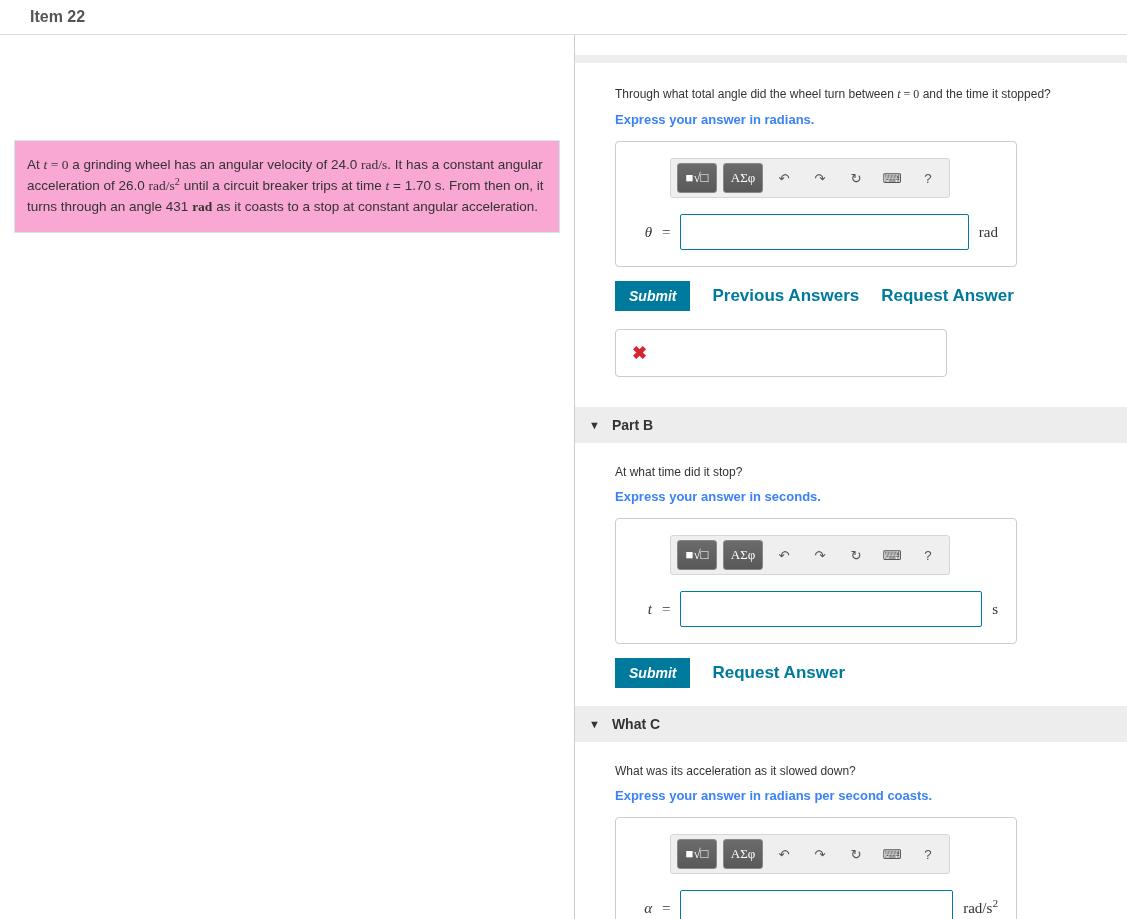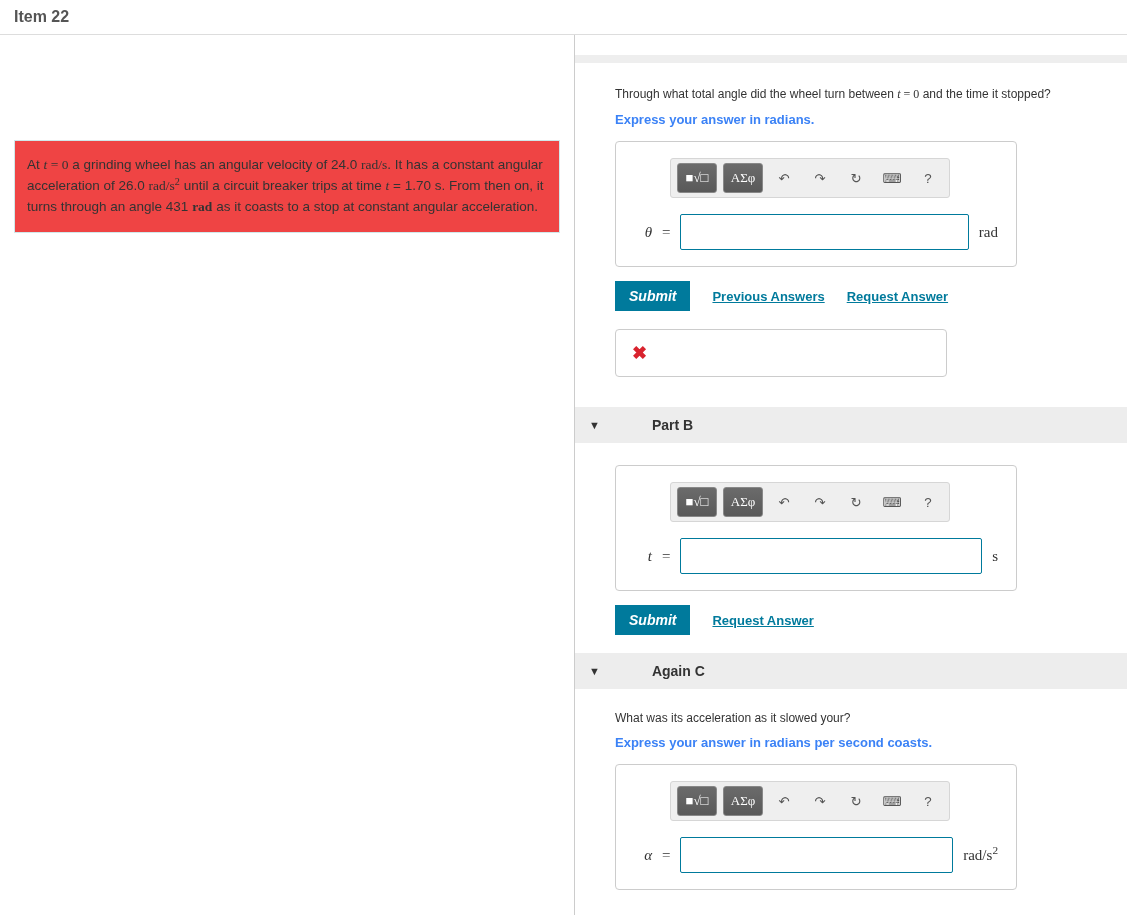--- a/index.html
+++ b/index.html
@@ -1,48 +1,48 @@
 <!DOCTYPE html>
 <html><head>
 <meta charset="utf-8">
 <style>
   * { box-sizing: border-box; margin: 0; padding: 0; }
   body { font-family: "Helvetica Neue", Arial, sans-serif; font-size: 14px; color: #333; background: #fff; }
-  .page-header { padding: 8px 14px; border-bottom: 1px solid #ddd; }
+  .page-header { padding: 8px 30px; border-bottom: 1px solid #ddd; }
   .page-header h2 { font-size: 16px; font-weight: bold; color: #555; }
   .layout { display: flex; }
   .left-pane { width: 574px; padding: 20px 14px; }
   .divider { width: 1px; background: #ccc; min-height: 880px; }
   .right-pane { flex: 1; padding: 20px 0 0 0; }
-  .problem-box { background: #ef4444; border: 1px solid #d0e8ea; padding: 14px 12px; color: #333; line-height: 1.55; font-size: 13.5px; margin-top: 85px;}
+  .problem-box { background: #f9a8d4; border: 1px solid #d0e8ea; padding: 14px 12px; color: #333; line-height: 1.55; font-size: 13.5px; margin-top: 85px;}
   .mathvar { font-family: Georgia, "Times New Roman", serif; font-style: italic; }
   .mathrm  { font-family: Georgia, "Times New Roman", serif; }
   .eq { font-family: Georgia, "Times New Roman", serif; }
   .scrub { height: 8px; background: #eee; margin: 0 0 24px 0; }
   .part-content { padding: 0 0 0 40px; }
   .question { font-size: 12px; color:#333; margin-bottom:10px; }
   .instr { font-size: 13px; font-weight: bold; color:#3b82f6; margin-bottom: 14px; }
   .answer-box { border: 1px solid #ccc; border-radius: 4px; padding: 16px 18px; max-width: 402px; margin-bottom: 14px; }
   .toolbar { display: inline-flex; align-items: center; background: #efefef; border: 1px solid #d6d6d6; border-radius: 3px; padding: 4px 6px; gap: 6px; margin-left: 36px; }
   .tool-btn { width: 40px; height: 30px; display:flex; align-items:center; justify-content:center; border:1px solid #888; border-radius:3px; cursor:pointer; background: linear-gradient(#6b6b6b,#595959); color:#fff; font-size: 13px; font-family: Georgia, serif; }
   .tool-flat { width: 30px; height: 30px; display:flex; align-items:center; justify-content:center; cursor:pointer; color:#555; background: transparent; border:none; }
   .input-row { display:flex; align-items:center; gap: 10px; margin-top: 16px; }
   .var-label { font-family: Georgia, serif; font-style: italic; font-size: 15px; min-width: 18px; text-align:right; }
   .equals { font-family: Georgia, serif; font-size: 15px; }
   .answer-input { width: 302px; height: 36px; border: 1px solid #007a9c; border-radius: 2px; padding: 4px 8px; font-size: 14px; outline:none;}
   .unit-label { font-family: Georgia, serif; font-size: 15px; }
   .action-row { display:flex; align-items:center; gap: 22px; margin-bottom: 18px; }
   .submit-btn { background:#007a9c; color:#fff; border:none; padding: 7px 14px; font-size: 14px; font-weight: 600; cursor:pointer;font-style:italic; }
-  .link { color:#007a9c; font-size: 13px; text-decoration: underline; font-weight:600; cursor:pointer; }
+  .link { color:#007a9c; font-size: 17px; font-weight:600; cursor:pointer; }
   .feedback { border:1px solid #ccc; border-radius: 4px; padding: 12px 16px; max-width: 332px; display:flex; align-items:center; gap:12px; margin-bottom: 30px; }
   .feedback-x { color: #d9232e; font-size: 18px; font-weight:bold; }
   .feedback-text { font-size: 13.5px; font-weight:bold; color:#333; }
   .part-header { background:#ededed; padding: 10px 14px; display:flex; align-items:center; gap: 12px; margin: 10px 0 22px 0; }
   .part-header .caret { color:#333; font-size: 11px; }
-  .part-header .title { font-weight:bold; font-size: 14px; color:#333;margin-left:40px; }
+  .part-header .title { font-weight:bold; font-size: 14px; color:#333; }
   .sup { vertical-align: super; font-size: 0.75em; line-height:0; }
   .sqrt-icon { position:relative; display:inline-block; }
 </style>
 </head>
 <body>
 
 <div class="page-header">
   <h2>Item 22</h2>
 </div>
 
@@ -101,20 +101,22 @@
       <div class="feedback">
         <span class="feedback-x">✖</span>
       </div>
     </div>
 
     <div class="part-header">
       <span class="caret">▼</span>
       <span class="title">Part B</span>
     </div>
     <div class="part-content">
+      <div class="question">At what time did it stop?</div>
+      <div class="instr">Express your answer in seconds.</div>
       <div class="answer-box">
         <div class="toolbar">
           <button class="tool-btn">
               <span>■√□</span>
             </button>
           <button class="tool-btn">ΑΣφ</button>
           <button class="tool-flat">
               <span>↶</span>
             </button>
           <button class="tool-flat">
@@ -138,24 +140,24 @@
         </div>
       </div>
       <div class="action-row">
         <button class="submit-btn">Submit</button>
         <a class="link">Request Answer</a>
       </div>
     </div>
 
     <div class="part-header">
       <span class="caret">▼</span>
-      <span class="title">Again C</span>
+      <span class="title">What C</span>
     </div>
     <div class="part-content">
-      <div class="question">What was its acceleration as it slowed your?</div>
+      <div class="question">What was its acceleration as it slowed down?</div>
       <div class="instr">Express your answer in radians per second coasts.</div>
       <div class="answer-box">
         <div class="toolbar">
           <button class="tool-btn">
               <span>■√□</span>
             </button>
           <button class="tool-btn">ΑΣφ</button>
           <button class="tool-flat">
               <span>↶</span>
             </button>

